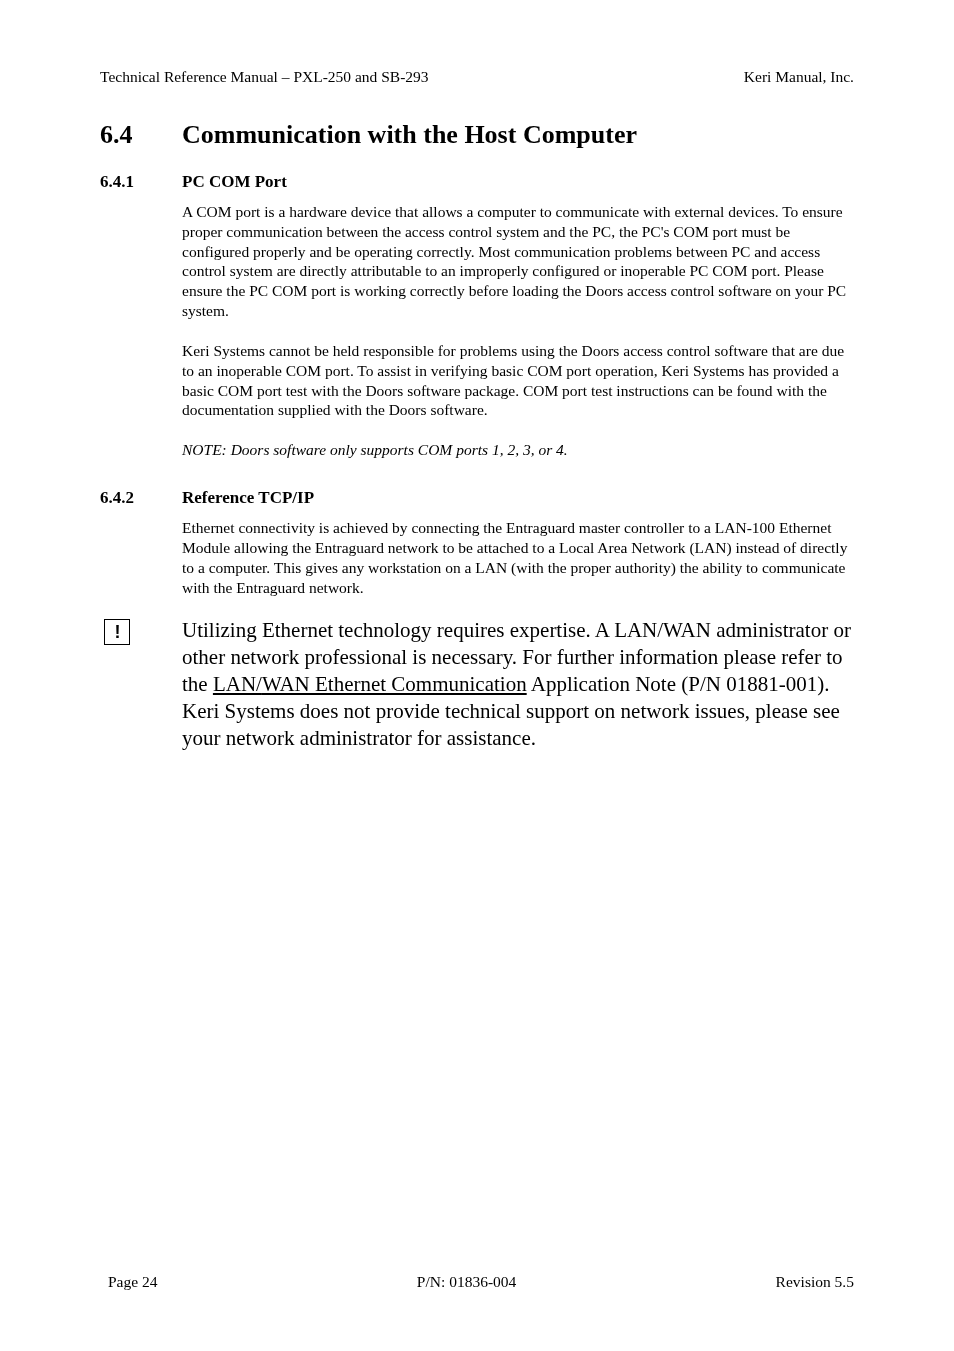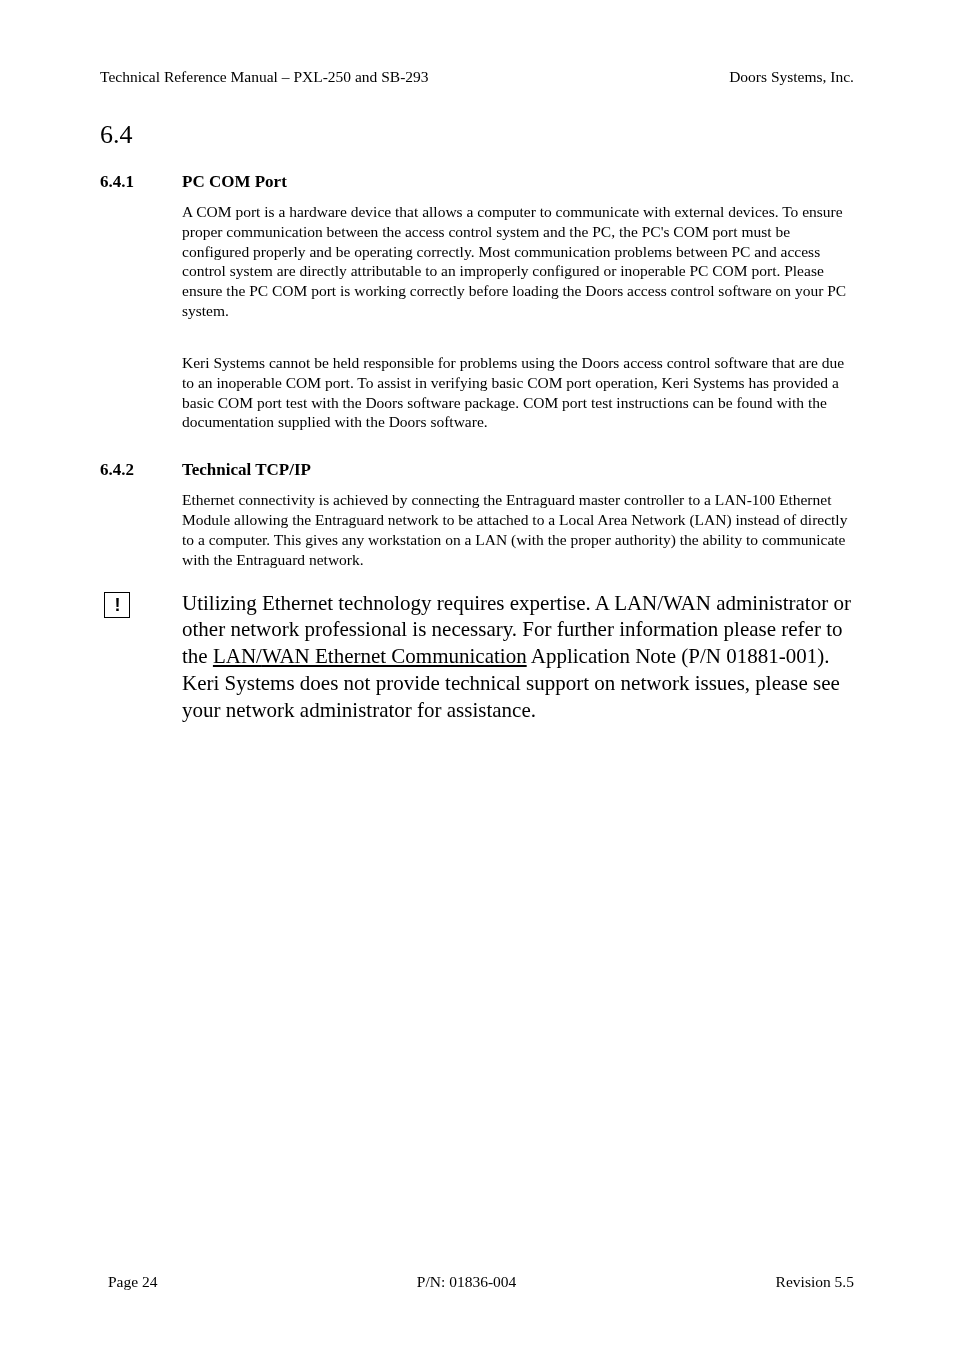--- a/index.html
+++ b/index.html
@@ -13,38 +13,38 @@
     padding: 68px 100px 60px 100px;
   }
   .header {
     display: flex;
     justify-content: space-between;
     font-size: 15.5px;
     margin-bottom: 34px;
   }
   .h1 {
     font-size: 26px;
-    font-weight: normal;
+    font-weight: bold;
     margin-bottom: 22px;
     display: flex;
   }
   .h1 .num { width: 82px; flex-shrink: 0; }
   .h2 {
     font-size: 17px;
     font-weight: bold;
     margin-bottom: 10px;
     display: flex;
   }
   .h2 .num { width: 82px; flex-shrink: 0; }
   .body-indent {
     margin-left: 82px;
     font-size: 15.5px;
     line-height: 1.28;
   }
-  .para + .para { margin-top: 32px; }
+  .para + .para { margin-top: 20px; }
   .note { font-style: italic; }
   .section-gap { margin-top: 22px; }
   .section-gap-lg { margin-top: 28px; }
   .footer {
     position: absolute;
     left: 108px;
     right: 100px;
     bottom: 60px;
     display: flex;
     justify-content: space-between;
@@ -77,44 +77,46 @@
     line-height: 1.28;
   }
   .underline { text-decoration: underline; }
   .italic { }
 </style>
 </head>
 <body>
 
 <div class="header">
   <span>Technical Reference Manual – PXL-250 and SB-293</span>
-  <span>Doors Systems, Inc.</span>
+  <span>Keri Manual, Inc.</span>
 </div>
 
 <div class="h1">
   <span class="num">6.4</span>
+  <span>Communication with the Host Computer</span>
 </div>
 
 <div class="h2 section-gap">
   <span class="num">6.4.1</span>
   <span>PC COM Port</span>
 </div>
 
 <div class="body-indent">
   <p class="para">
     <span>A COM port is a hardware device that allows a computer to communicate with external devices. To ensure proper communication between the access control system and the PC, the PC's COM port must be configured properly and be operating correctly. Most communication problems between PC and access control system are directly attributable to an improperly configured or inoperable PC COM port. Please ensure the PC COM port is working correctly before loading the </span><span class="italic">Doors</span><span> access control software on your PC system.</span>
   </p>
   <p class="para">
     <span>Keri Systems cannot be held responsible for problems using the </span><span class="italic">Doors</span><span> access control software that are due to an inoperable COM port. To assist in verifying basic COM port operation, Keri Systems has provided a basic COM port test with the </span><span class="italic">Doors</span><span> software package. COM port test instructions can be found with the documentation supplied with the </span><span class="italic">Doors</span><span> software.</span>
   </p>
+  <p class="para note">NOTE: Doors software only supports COM ports 1, 2, 3, or 4.</p>
 </div>
 
 <div class="h2 section-gap-lg">
   <span class="num">6.4.2</span>
-  <span>Technical TCP/IP</span>
+  <span>Reference TCP/IP</span>
 </div>
 
 <div class="body-indent">
   <p class="para">Ethernet connectivity is achieved by connecting the Entraguard master controller to a LAN-100 Ethernet Module allowing the Entraguard network to be attached to a Local Area Network (LAN) instead of directly to a computer. This gives any workstation on a LAN (with the proper authority) the ability to communicate with the Entraguard network.</p>
 </div>
 
 <div class="alert-row">
   <div class="alert-icon">
       <span>!</span>
     </div>

